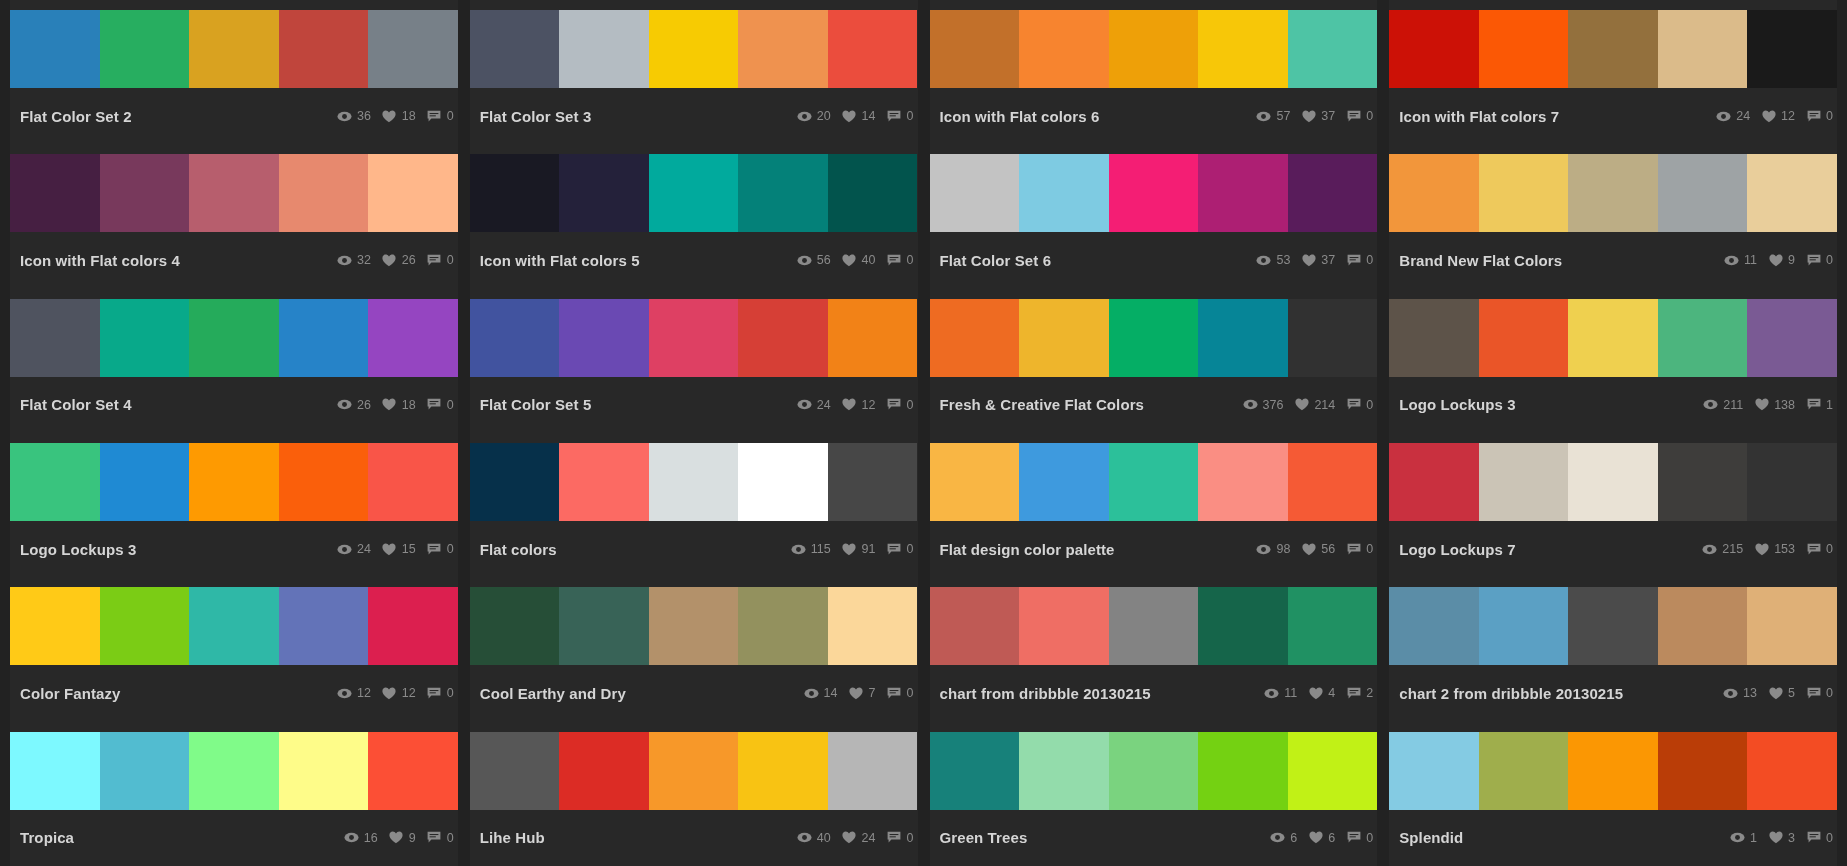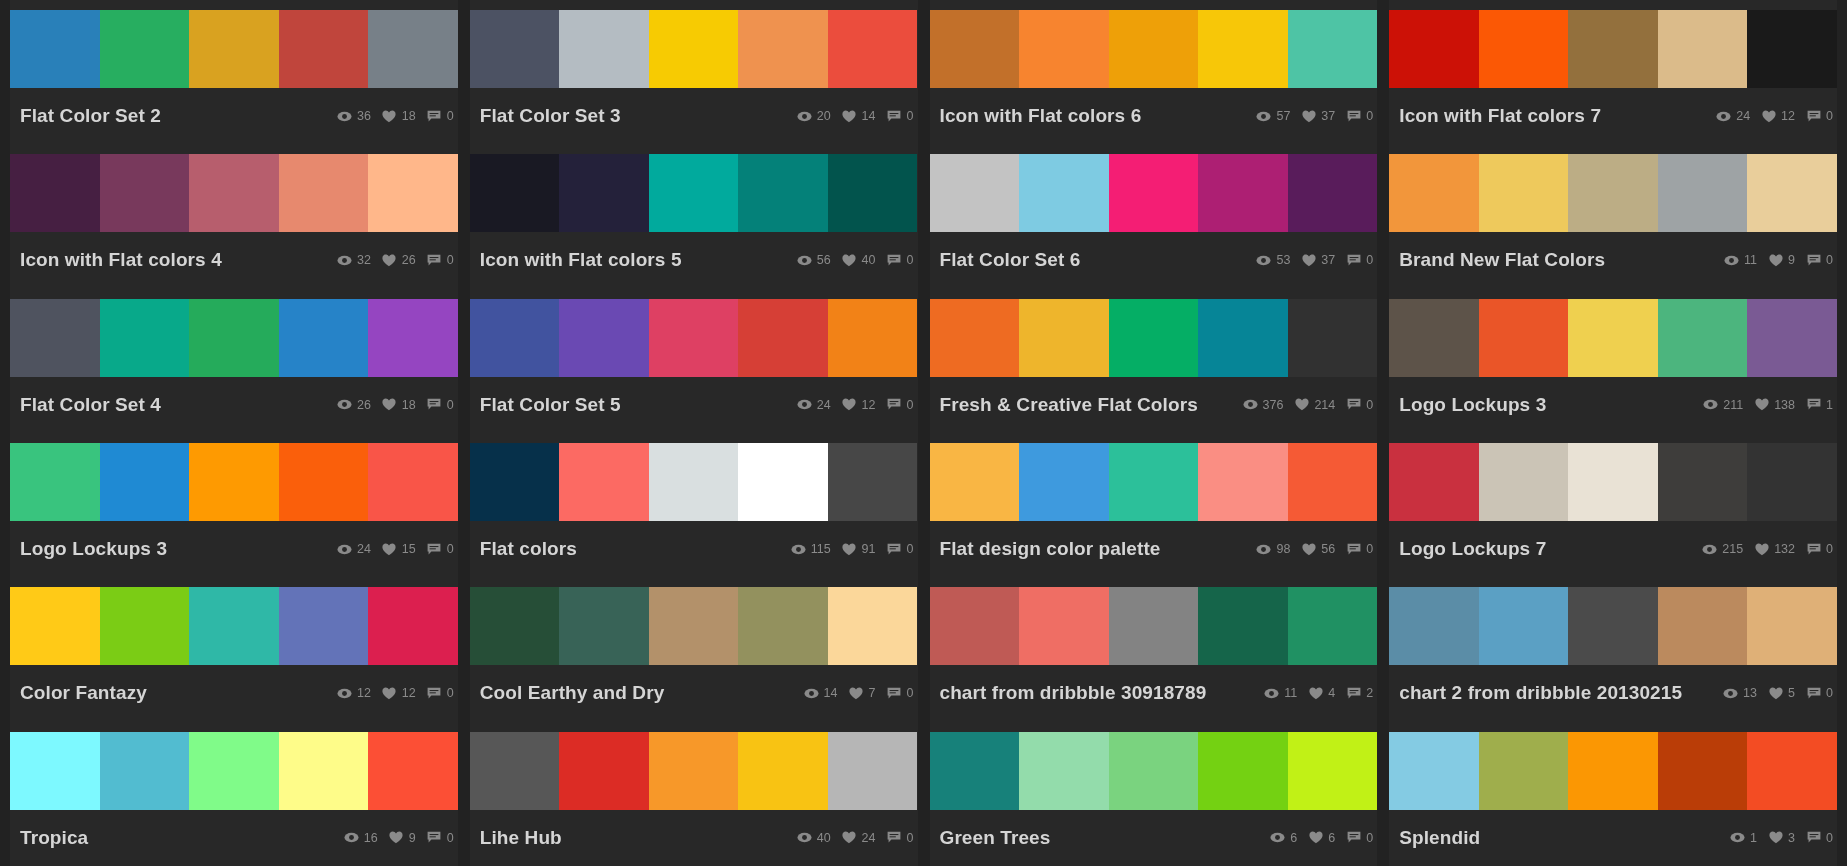--- a/index.html
+++ b/index.html
@@ -52,21 +52,21 @@
   .card-meta {
     display: flex;
     align-items: center;
     justify-content: space-between;
     height: 100%;
     min-height: 36px;
     padding: 0 4px 0 10px;
   }
 
   .card-title {
-    font-size: 19px;
+    font-size: 15px;
     font-weight: bold;
     color: #d5d5d5;
     letter-spacing: 0.1px;
     white-space: nowrap;
     overflow: hidden;
     text-overflow: ellipsis;
     padding-right: 8px;
   }
 
   .card-stats {
@@ -740,21 +740,21 @@
               </svg>
             </span>
             <span class="stat-value">215</span>
           </div>
           <div class="stat">
             <span class="stat-icon">
               <svg width="14" height="13" viewBox="0 0 14 13">
                 <path d="M7 12.2 C7 12.2 0.4 8.2 0.4 4.2 C0.4 1.9 2 0.6 3.7 0.6 C5.1 0.6 6.3 1.4 7 2.5 C7.7 1.4 8.9 0.6 10.3 0.6 C12 0.6 13.6 1.9 13.6 4.2 C13.6 8.2 7 12.2 7 12.2 Z" fill="#8a8a8a"></path>
               </svg>
             </span>
-            <span class="stat-value">132</span>
+            <span class="stat-value">153</span>
           </div>
           <div class="stat">
             <span class="stat-icon">
               <svg width="14" height="13" viewBox="0 0 14 13">
                 <path d="M0.6 0.8 H13.4 V8.4 H4.4 L1.6 11.4 V8.4 H0.6 Z" fill="#8a8a8a"></path>
                 <rect x="2.6" y="3.0" width="8.8" height="1.05" fill="#282828"></rect>
                 <rect x="2.6" y="5.3" width="6.2" height="1.05" fill="#282828"></rect>
               </svg>
             </span>
             <span class="stat-value">0</span>
@@ -846,21 +846,21 @@
     </div>
     <div class="palette-card">
       <div class="swatch-strip">
         <div class="swatch" style="background: rgb(191, 90, 85);"></div>
         <div class="swatch" style="background: rgb(239, 110, 100);"></div>
         <div class="swatch" style="background: rgb(131, 131, 131);"></div>
         <div class="swatch" style="background: rgb(21, 101, 74);"></div>
         <div class="swatch" style="background: rgb(32, 145, 99);"></div>
       </div>
       <div class="card-meta">
-        <div class="card-title">chart from dribbble 30918789</div>
+        <div class="card-title">chart from dribbble 20130215</div>
         <div class="card-stats">
           <div class="stat">
             <span class="stat-icon">
               <svg width="15" height="11" viewBox="0 0 16 11">
                 <ellipse cx="8" cy="5.5" rx="7.5" ry="5" fill="#8a8a8a"></ellipse>
                 <circle cx="8" cy="5.5" r="2.6" fill="#282828"></circle>
               </svg>
             </span>
             <span class="stat-value">11</span>
           </div>

